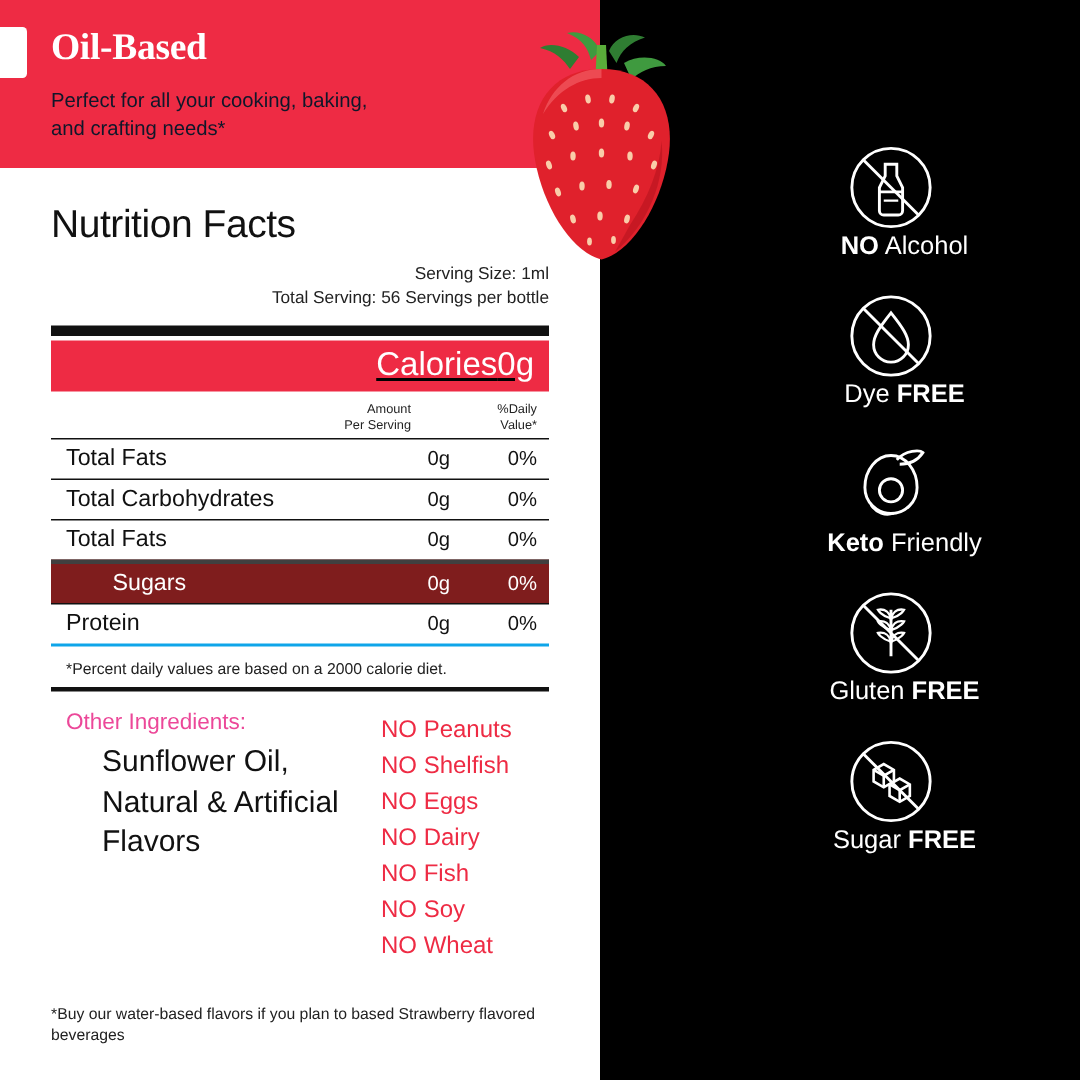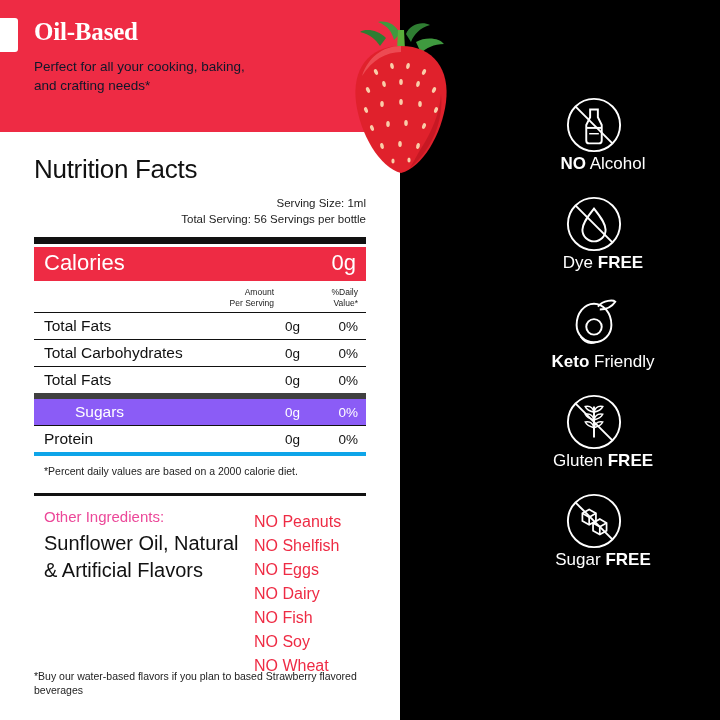--- a/index.html
+++ b/index.html
@@ -12,21 +12,21 @@
   .page { position: relative; width: 720px; height: 720px; background: #000; }
 
   
   .left {
     position: absolute; left: 0; top: 0;
     width: 400px; height: 720px;
     background: #ffffff;
   }
   .header-band {
     position: relative;
-    width: 400px; height: 132px;
+    width: 400px; height: 112px;
     background: #ee2b44;
     padding: 18px 24px 0 34px;
   }
   .header-tab {
     position: absolute; left: 0; top: 18px;
     width: 18px; height: 34px; background: #ffffff;
     border-radius: 0 3px 3px 0;
   }
   .header-title {
     font-family: "Liberation Serif", serif;
@@ -54,23 +54,24 @@
     letter-spacing: -0.3px;
     margin-bottom: 12px;
   }
   .serving-line {
     font-size: 11.5px; color: #222; margin-bottom: 4px; text-align: right;
   }
   .rule-thick { height: 7px; background: #111; margin-top: 12px; }
 
   .calories-row {
     background: #ee2b44;
-    display: flex; align-items: baseline; justify-content: space-between;
+    display: flex; align-items: baseline; justify-content: flex-end;
     padding: 3px 10px 5px 10px;
     margin-top: 3px;
+    text-decoration: underline;
   }
   .calories-label { color: #fff; font-size: 22px; }
   .calories-value { color: #fff; font-size: 22px; }
 
   .colhead {
     display: flex; justify-content: flex-end; gap: 26px;
     padding: 6px 8px 4px 0;
   }
   .colhead div {
     font-size: 8.5px; color: #222; text-align: right; line-height: 1.25;
@@ -80,36 +81,36 @@
   .fact-row {
     display: flex; align-items: baseline;
     padding: 4px 8px 4px 10px;
     border-top: 1px solid #111;
     justify-content: flex-end;
   }
   .fact-row:first-of-type { border-top: 2px solid #111; }
   .fact-name { flex: 1; font-size: 15.5px; color: #111; }
   .fact-amt  { width: 58px; text-align: right; font-size: 13.5px; color: #111; }
   .fact-dv   { width: 58px; text-align: right; font-size: 13.5px; color: #111; }
-  .fact-row.highlight { background: #8b5cf6; border-top: 6px solid #404040; padding-left: 41px; }
+  .fact-row.highlight { background: #7f1d1d; border-top: 3px solid #404040; padding-left: 41px; }
   .fact-row.highlight .fact-name,
   .fact-row.highlight .fact-amt,
   .fact-row.highlight .fact-dv { color: #ffffff; }
 
   .footnote {
-    font-size: 10.5px; color: #222; padding: 9px 10px 16px 10px;
-    border-top: 4px solid #0ea5e9;
+    font-size: 10.5px; color: #222; padding: 9px 10px 6px 10px;
+    border-top: 2px solid #0ea5e9;
   }
   .ingredients-wrap {
     border-top: 3px solid #111;
     display: flex; padding: 12px 10px 0 10px; gap: 10px;
   }
   .ing-left { width: 200px; }
   .ing-title { font-size: 15px; color: #ec4899; margin-bottom: 5px; }
-  .ing-body { font-size: 20px; color: #111; line-height: 1.32; }
+  .ing-body { font-size: 20px; color: #111; line-height: 1.32; margin-left: 24px; }
   .no-list { padding-top: 2px; }
   .no-list div {
     font-size: 16px; color: #ee2b44; line-height: 1.5;
   }
   .bottom-note {
     position: absolute; left: 34px; bottom: 22px; width: 330px;
     font-size: 10.5px; color: #222; line-height: 1.4;
   }
 
   

